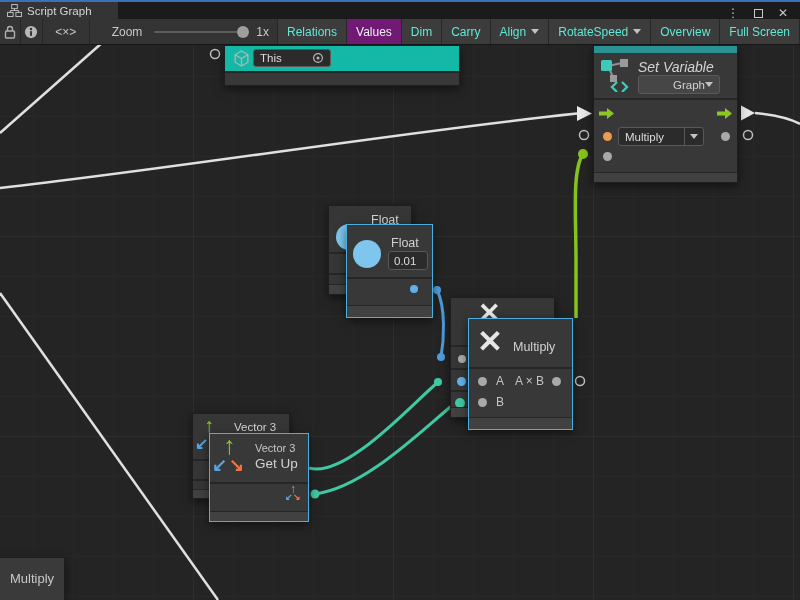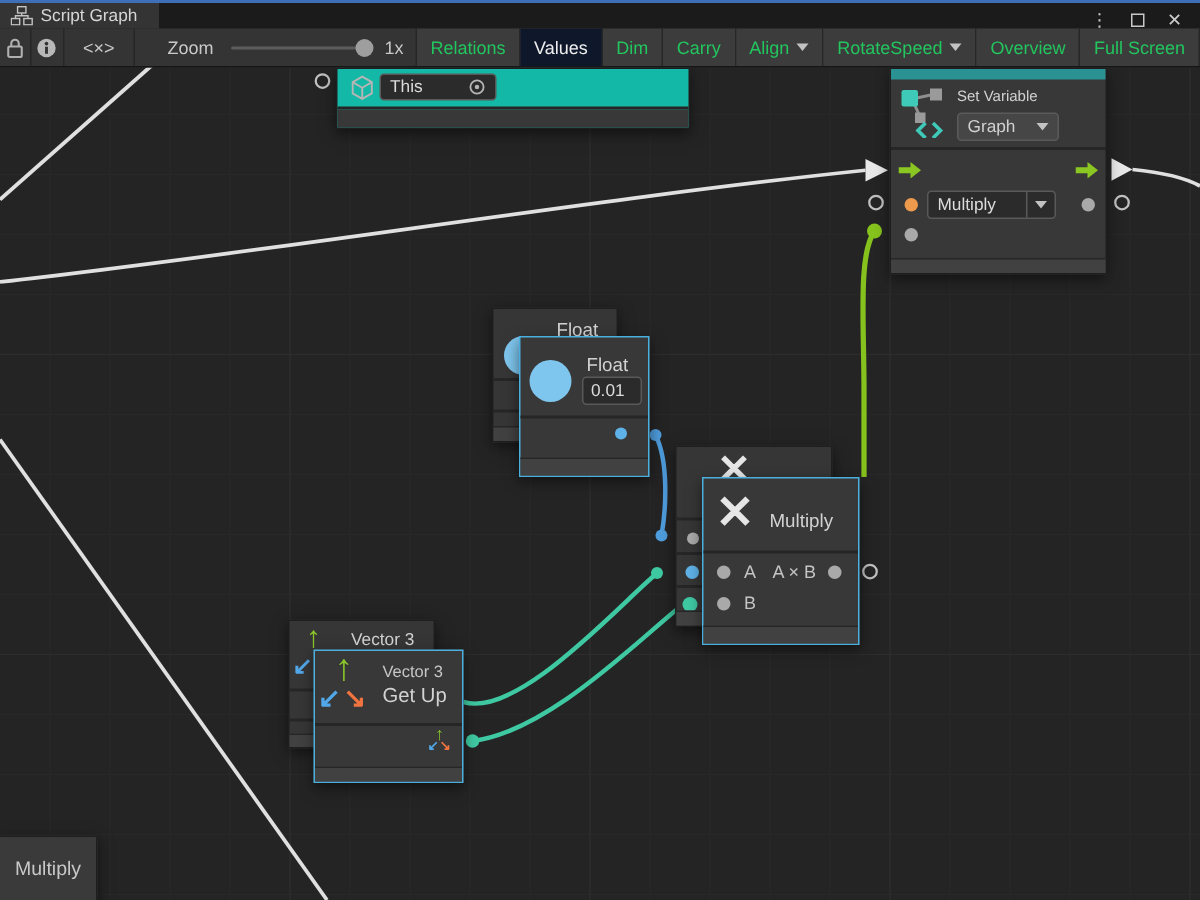--- a/index.html
+++ b/index.html
@@ -4,34 +4,34 @@
 <style>
   * { margin:0; padding:0; box-sizing:border-box; }
   html,body { width:800px; height:600px; background:#242424; overflow:hidden;
               font-family:"Liberation Sans", sans-serif; }
   #app { position:relative; width:800px; height:600px; overflow:hidden; background:#242424; }
 
   
   #accent-line { position:absolute; left:0; top:0; width:800px; height:2px; background:#3e6fb8; z-index:12; }
   #tab-row { position:absolute; left:0; top:0; width:800px; height:19px; background:#1b1b1b; z-index:11;
              display:flex; align-items:flex-end; }
-  .tab { height:17px; background:#343434; display:flex; align-items:center; gap:5px; padding:0 14px 0 7px;
+  .tab { height:17px; background:#343434; display:flex; align-items:center; gap:5px; padding:0 26px 0 7px;
          color:#d6d6d6; font-size:11.5px; }
   .win-controls { margin-left:auto; display:flex; align-items:center; gap:15px; padding-right:12px; color:#c9c9c9; }
   .win-controls .glyph { font-size:12px; line-height:1; }
   .max-box { width:9px; height:9px; border:1.5px solid #c9c9c9; display:inline-block; }
 
   #toolbar { position:absolute; left:0; top:19px; width:800px; height:26px; background:#343434; z-index:11;
              border-bottom:1px solid #161616; display:flex; align-items:center; overflow:hidden;
              color:#c9c9c9; font-size:12px; white-space:nowrap; }
   .tcell { height:26px; display:flex; align-items:center; justify-content:center; }
   .vsep { width:1px; height:26px; background:#262626; flex:0 0 auto; }
   .tbtn { height:26px; display:flex; align-items:center; gap:5px; padding:0 9px; background:#3c3c3c;
-          border-right:1px solid #272727; color:#22c55e; flex:0 0 auto; }
-  .tbtn.active { background:#0f172a; color:#eee; }
+          border-right:1px solid #272727; color:#5eead4; flex:0 0 auto; }
+  .tbtn.active { background:#701a75; color:#eee; }
   .caret-down { width:0; height:0; border-left:4px solid transparent; border-right:4px solid transparent;
                 border-top:5px solid #c2c2c2; display:inline-block; }
   #zoom-track { position:relative; width:90px; height:2px; background:#5c5c5c; border-radius:1px; }
   #zoom-handle { position:absolute; right:-5px; top:-5px; width:12px; height:12px; border-radius:50%; background:#9e9e9e; }
 
   
   #canvas { position:absolute; left:0; top:45px; width:800px; height:555px; background-color:#242424;
     background-image:
       linear-gradient(#2d2d2d 1px, transparent 1px),
       linear-gradient(90deg,#2d2d2d 1px, transparent 1px),
@@ -144,22 +144,22 @@
     <div style="position:absolute; left:0; top:0; width:100%; height:7px; background:#2a9292;"></div>
     <svg style="position:absolute; left:6px; top:12px;" width="32" height="34" viewBox="0 0 32 34">
       <line x1="8" y1="8" x2="22" y2="5" stroke="#8f8f8f" stroke-width="2"></line>
       <line x1="8" y1="8" x2="13" y2="19" stroke="#8f8f8f" stroke-width="2"></line>
       <rect x="1" y="2" width="11" height="11" rx="1.5" fill="#3fc9b8"></rect>
       <rect x="20" y="1" width="8" height="8" fill="#9a9a9a"></rect>
       <rect x="10" y="17" width="7" height="7" fill="#9a9a9a"></rect>
       <polyline points="17,24 12,29 17,34" stroke="#3fc9b8" stroke-width="2.4" fill="none"></polyline>
       <polyline points="22,24 27,29 22,34" stroke="#3fc9b8" stroke-width="2.4" fill="none"></polyline>
     </svg>
-    <div class="ntitle" style="left:44px; top:13px; font-size:10px;">Set Variable</div>
-    <div class="drop" style="left:44px; top:29px; width:68px; height:19px;">
+    <div class="ntitle" style="left:44px; top:13px; font-size:14px;font-style:italic;">Set Variable</div>
+    <div class="drop" style="left:44px; top:29px; width:82px; height:19px;justify-content:flex-end;">
       <span>Graph</span>
       <span class="caret-down"></span>
     </div>
     <div class="divider" style="top:52px;"></div>
     <svg style="position:absolute; left:5px; top:62px;" width="16" height="11" viewBox="0 0 16 11">
       <polygon points="0,3.5 8,3.5 8,0 15,5.5 8,11 8,7.5 0,7.5" fill="#8bc722"></polygon>
     </svg>
     <svg style="position:absolute; left:123px; top:62px;" width="16" height="11" viewBox="0 0 16 11">
       <polygon points="0,3.5 8,3.5 8,0 15,5.5 8,11 8,7.5 0,7.5" fill="#8bc722"></polygon>
     </svg>

